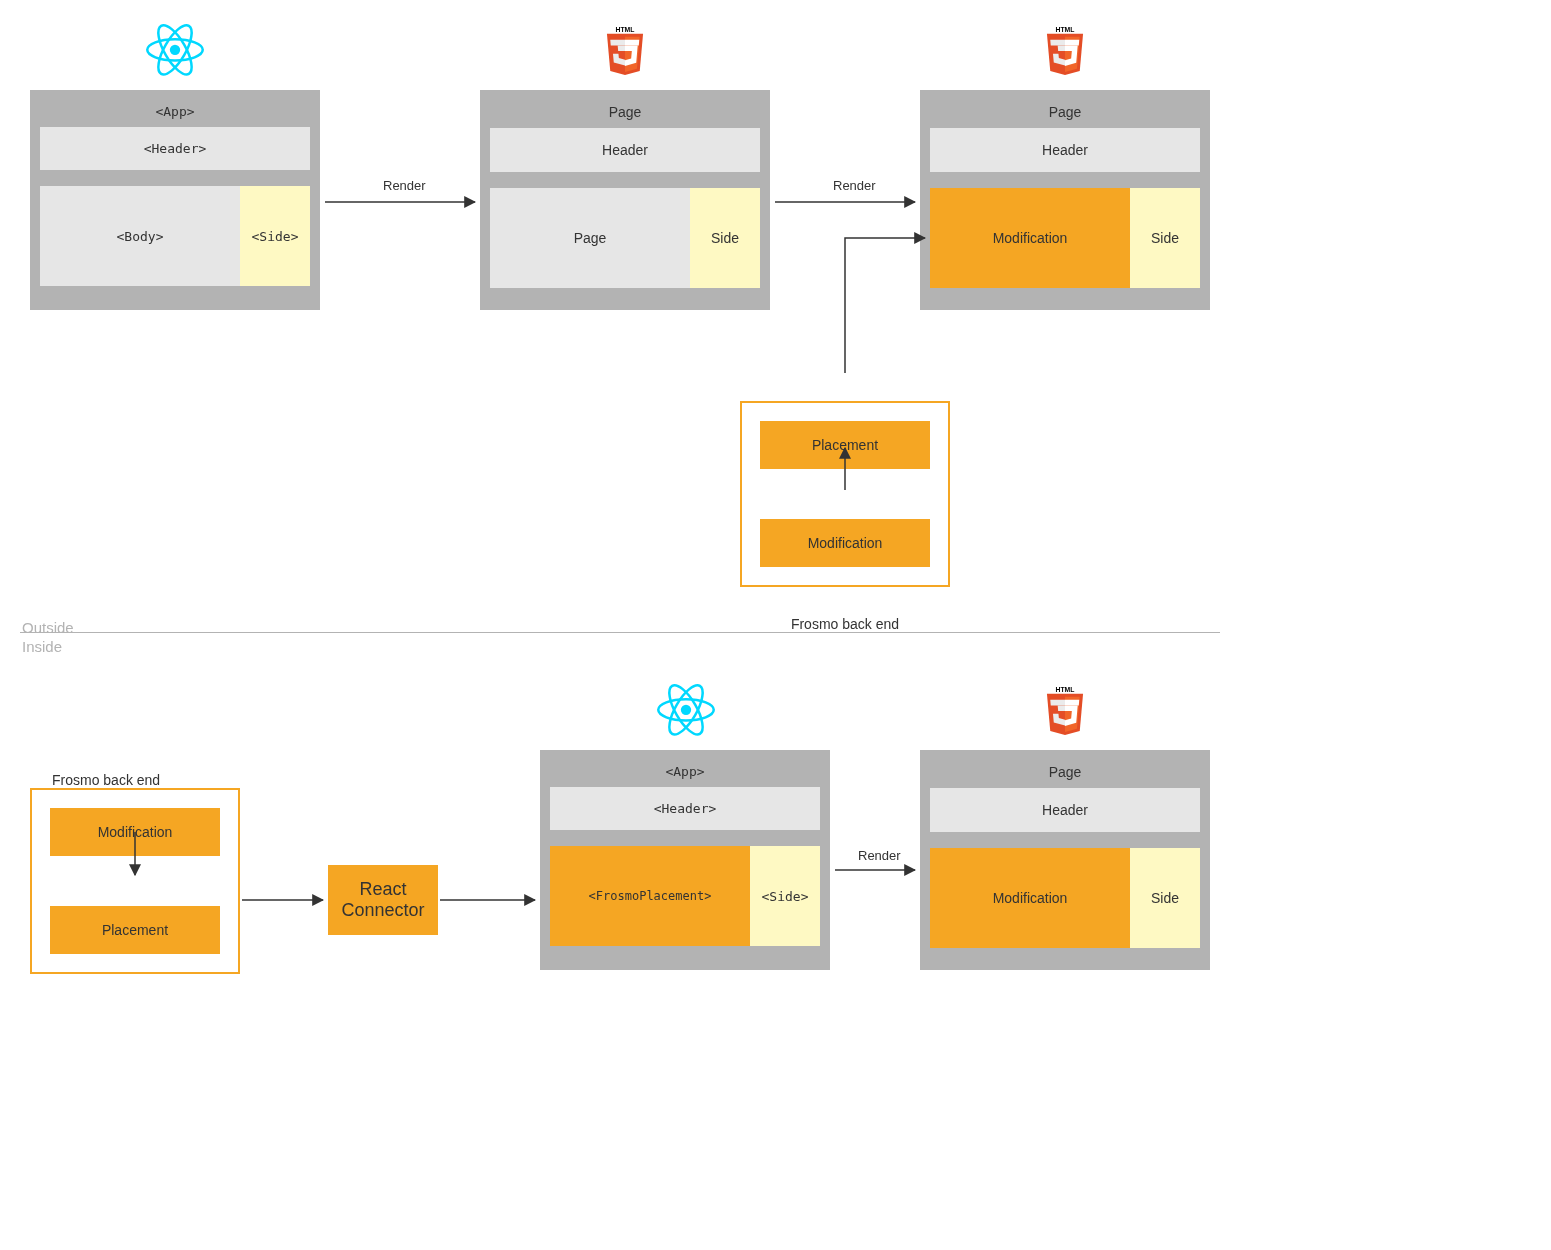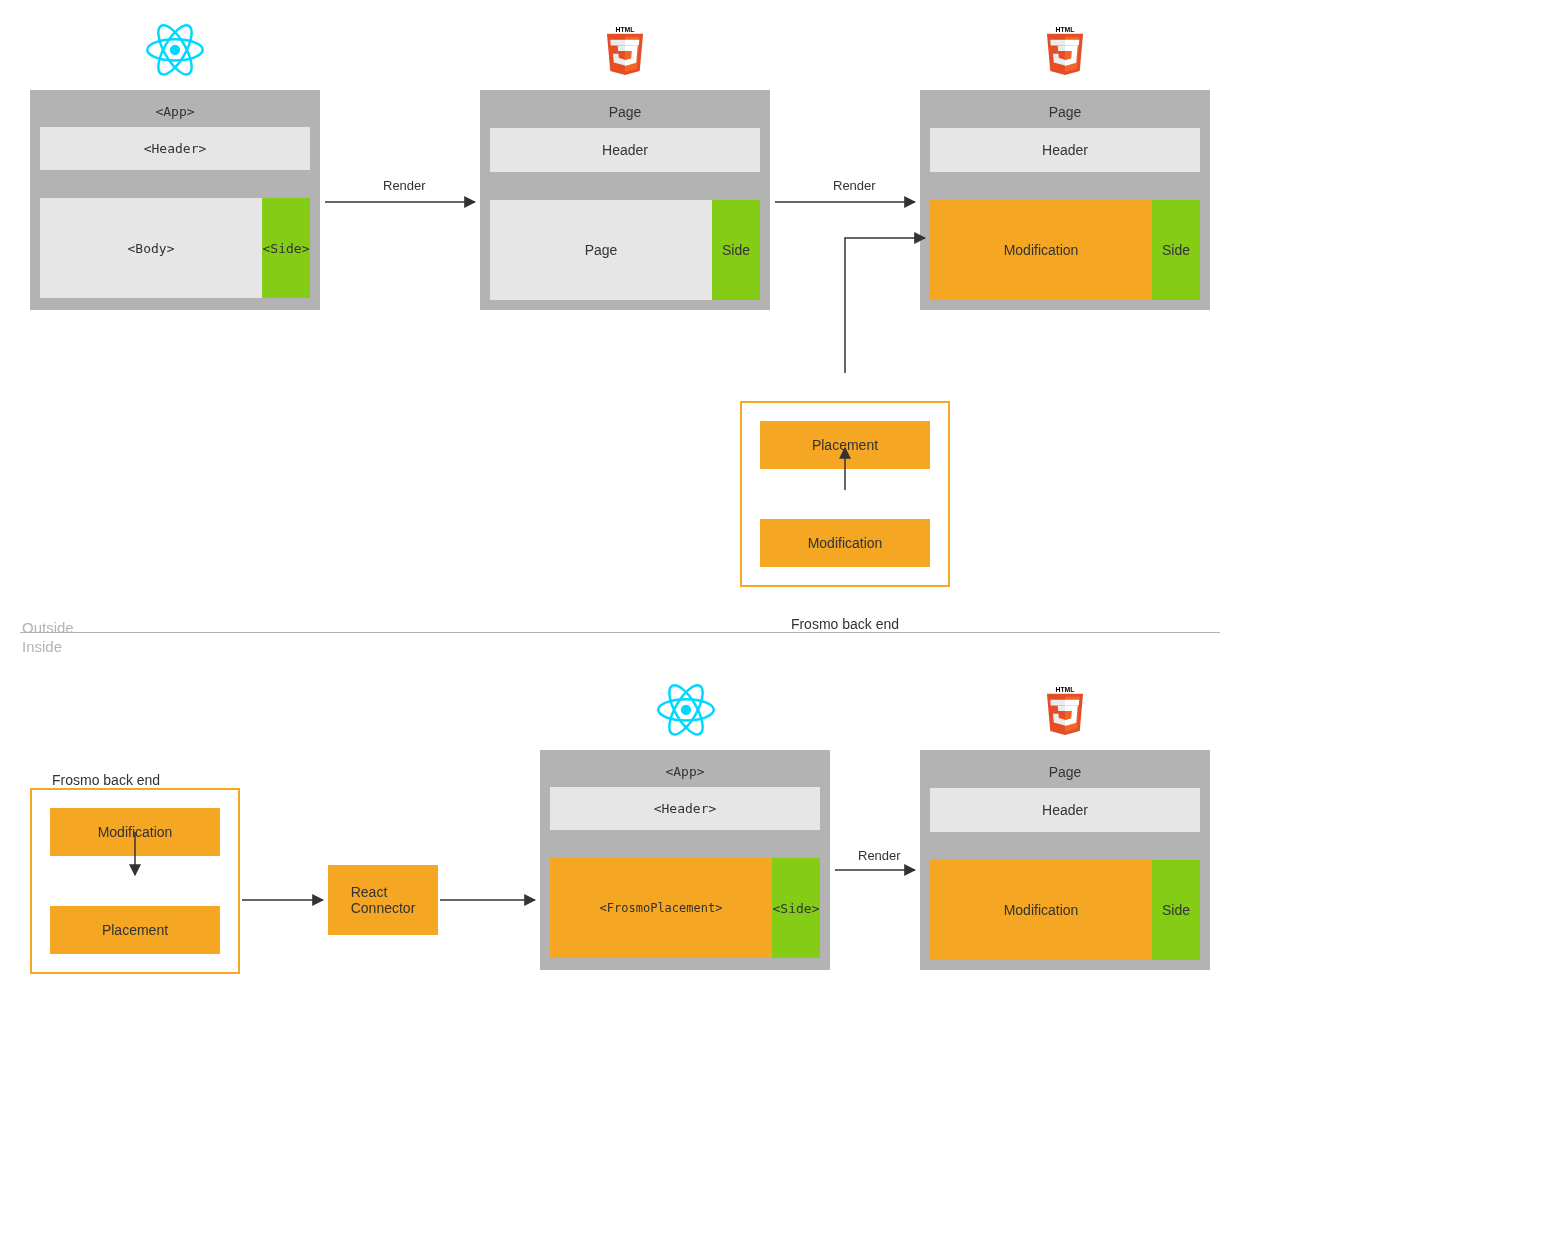--- a/index.html
+++ b/index.html
@@ -25,39 +25,39 @@
     text-align: center;
     font-size: 14px;
     padding: 4px 0 8px 0;
     color: #333;
   }
   .header-box {
     background: #e6e6e6;
     text-align: center;
     padding: 14px 0;
     font-size: 14px;
-    margin-bottom: 28px;
+    margin-bottom: 16px;
     color: #333;
   }
   .row {
     display: flex;
   }
   .body-box {
     background: #e6e6e6;
     flex: 1;
     min-height: 100px;
     display: flex;
     align-items: center;
     justify-content: center;
     font-size: 14px;
     color: #333;
   }
   .side-box {
-    background: #84cc16;
-    width: 48px;
+    background: #fef9c3;
+    width: 70px;
     min-height: 100px;
     display: flex;
     align-items: center;
     justify-content: center;
     font-size: 14px;
     color: #333;
   }
   .orange {
     background: #f5a623 !important;
   }
@@ -79,25 +79,25 @@
   .frosmo-caption {
     position: absolute;
     font-size: 14px;
     color: #333;
     text-align: center;
     margin-top: 36px;
   }
   .react-connector {
     position: absolute;
     background: #f5a623;
-    text-align: left;
-    display: flex;
-    align-items: center;
-    justify-content: center;
-    font-size: 14px;
+    text-align: center;
+    display: flex;
+    align-items: center;
+    justify-content: center;
+    font-size: 18px;
     color: #333;
   }
   .divider-line {
     position: absolute;
     left: 0;
     width: 1200px;
     height: 1px;
     background: #b3b3b3;
   }
   .divider-label-outside {

